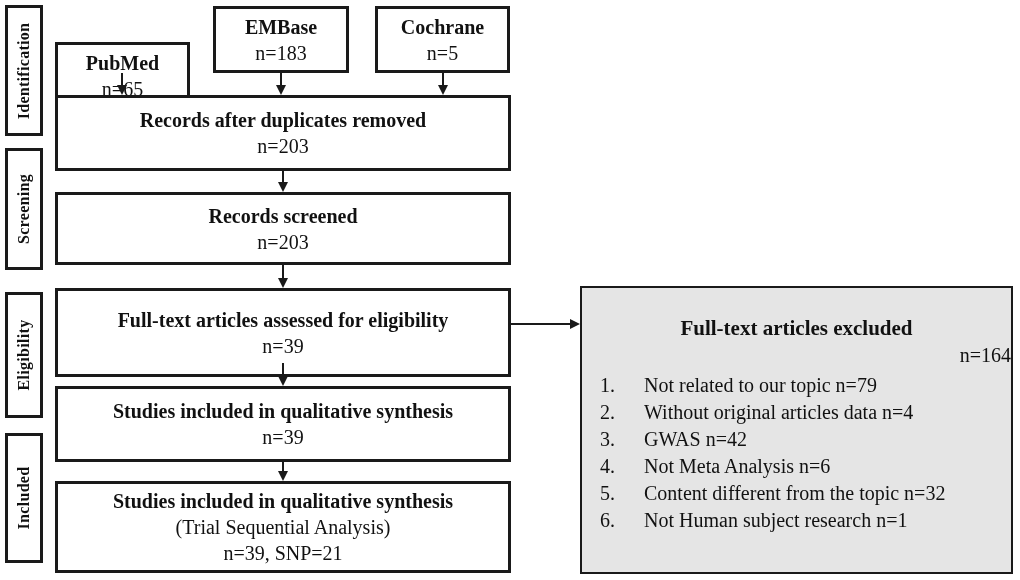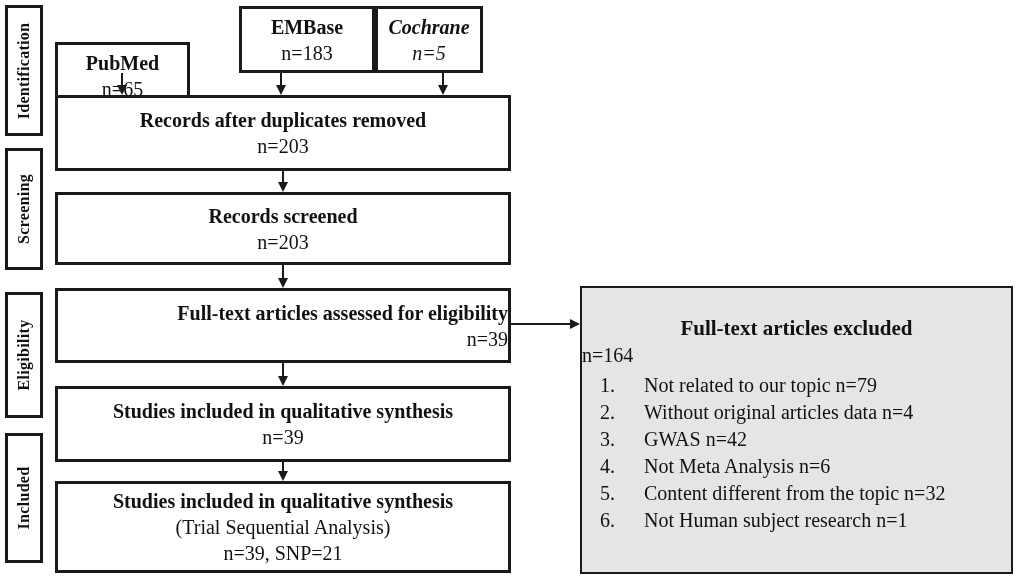--- a/index.html
+++ b/index.html
@@ -74,21 +74,21 @@
     background: #e5e5e5;
     padding-top: 27px;
   }
   .excluded .title {
     text-align: center;
     font-weight: bold;
     font-size: 21px;
     line-height: 27px;
   }
   .excluded .count {
-    text-align: left;
+    text-align: right;
     font-size: 20px;
     line-height: 27px;
   }
   .excluded ol {
     counter-reset: item;
     list-style: none;
     margin: 3px 0 0 0;
     padding: 0 8px 0 18px;
     font-size: 20px;
     line-height: 27px;
@@ -126,40 +126,40 @@
     <span>Eligibility</span>
   </div>
   <div class="stage" style="top:433px;height:130px;">
     <span>Included</span>
   </div>
 
   <div class="fbox" style="left:55px;top:6px;width:135px;height:67px;margin-top:36px;">
     <div class="title">PubMed</div>
     <div class="count">n=65</div>
   </div>
-  <div class="fbox" style="left:213px;top:6px;width:136px;height:67px;margin-left:26px;">
+  <div class="fbox" style="left:213px;top:6px;width:136px;height:67px;">
     <div class="title">EMBase</div>
     <div class="count">n=183</div>
   </div>
-  <div class="fbox" style="left:375px;top:6px;width:108px;height:67px;font-style:italic;">
+  <div class="fbox" style="left:375px;top:6px;width:135px;height:67px;">
     <div class="title">Cochrane</div>
     <div class="count">n=5</div>
   </div>
 
   <div class="fbox" style="left:55px;top:95px;width:456px;height:76px;">
     <div class="title">Records after duplicates removed</div>
     <div class="count">n=203</div>
   </div>
 
   <div class="fbox" style="left:55px;top:192px;width:456px;height:73px;align-items:center;">
     <div class="title">Records screened</div>
     <div class="count">n=203</div>
   </div>
 
-  <div class="fbox" style="left:55px;top:288px;width:456px;height:75px;align-items:flex-end;">
+  <div class="fbox" style="left:55px;top:288px;width:456px;height:89px;">
     <div class="title">Full-text articles assessed for eligibility</div>
     <div class="count">n=39</div>
   </div>
 
   <div class="fbox" style="left:55px;top:386px;width:456px;height:76px;">
     <div class="title">Studies included in qualitative synthesis</div>
     <div class="count">n=39</div>
   </div>
 
   <div class="fbox" style="left:55px;top:481px;width:456px;height:92px;">

